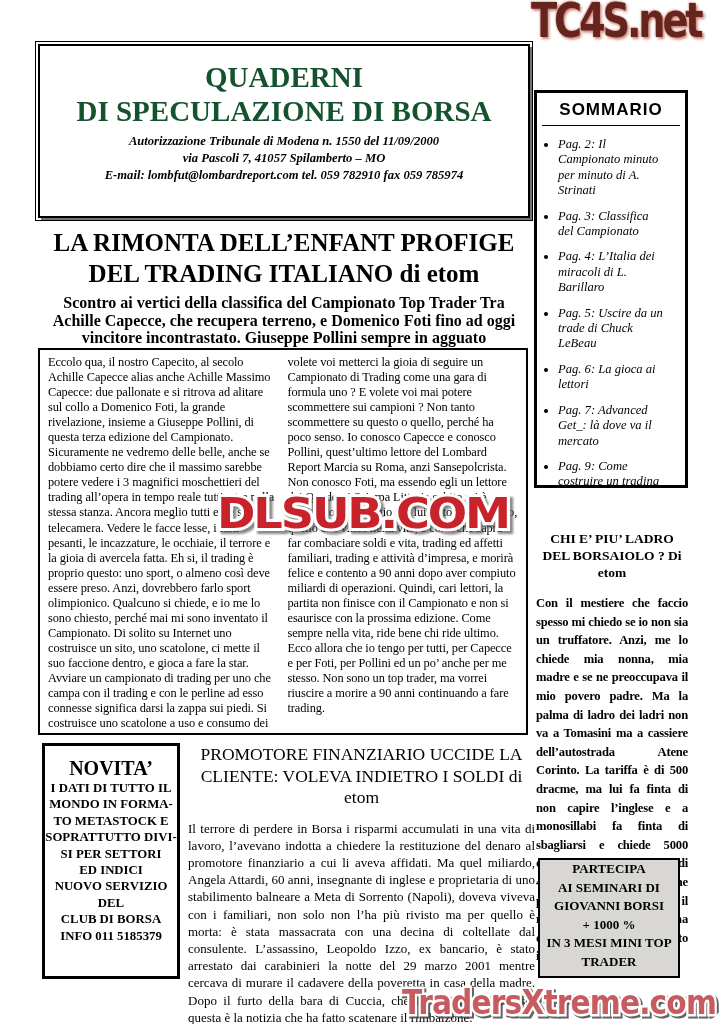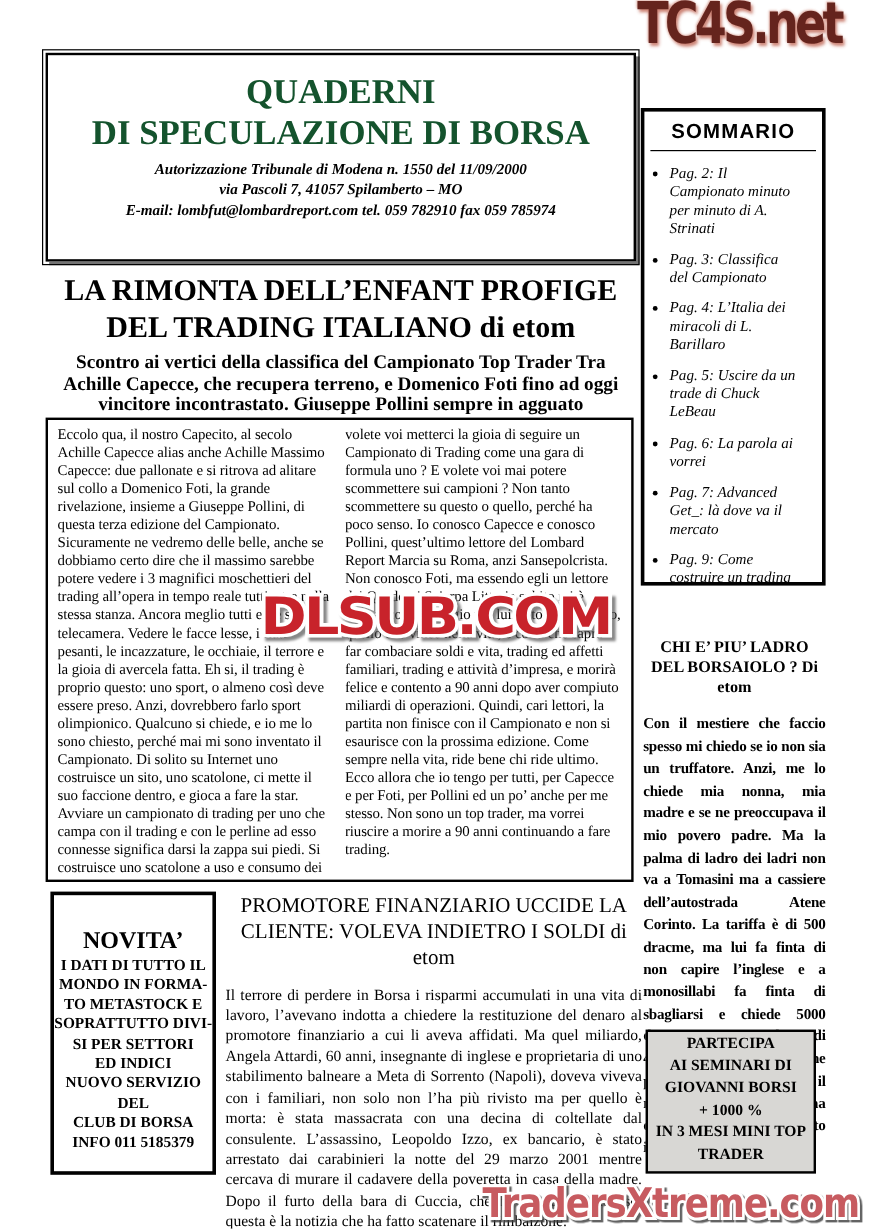--- a/index.html
+++ b/index.html
@@ -1,17 +1,17 @@
 <!DOCTYPE html>
 <html><head>
 <meta charset="utf-8">
 <style>
   html,body{margin:0;padding:0;background:#ffffff;}
   .page{position:relative;width:724px;height:1024px;background:#fff;overflow:hidden;
-        font-family:"Liberation Serif", serif;color:#000;}
+        font-family:"Liberation Serif", serif;color:#000;border-radius:28px;}
 
   
   .wm-tc4s{position:absolute;left:531px;top:-4px;z-index:9;
     font-family:"DejaVu Sans", sans-serif;font-weight:bold;font-size:48px;line-height:48px;
     letter-spacing:-4px;transform:scaleX(0.80);transform-origin:left top;
     color:#5a140c;opacity:.93;
     text-shadow:2px 2px 3px rgba(198,116,100,.95), -1px -1px 2px rgba(198,116,100,.6);}
   .wm-dlsub{position:absolute;left:210px;top:487px;z-index:9;}
   .wm-dlsub text{font-family:"DejaVu Sans", sans-serif;font-weight:bold;
     paint-order:stroke;stroke:#ffffff;stroke-width:6px;fill:#c8232b;}
@@ -53,21 +53,21 @@
 
   
   .ladro{position:absolute;left:536px;top:494px;width:152px;}
   .ladro-title{font-weight:bold;font-size:13.5px;line-height:17px;text-align:center;margin-top:36px;}
   .ladro-body{margin-top:13px;font-weight:bold;font-size:12.6px;line-height:18.6px;
     letter-spacing:-0.2px;text-align:justify;}
 
   
   .novita{position:absolute;left:42px;top:743px;width:138px;height:236px;
     border:3px solid #000;box-sizing:border-box;text-align:center;font-weight:bold;overflow:hidden;}
-  .novita-title{font-size:20px;margin-top:27px;}
+  .novita-title{font-size:20px;margin-top:11px;}
   .novita-group{}
   .novita-line{font-size:12.8px;line-height:16.4px;}
 
   
   .promo{position:absolute;left:188px;top:744px;width:347px;}
   .promo-title{font-size:17.5px;line-height:21.5px;text-align:center;}
   .promo-body{margin-top:11px;font-size:13px;line-height:17.2px;text-align:justify;}
 
   
   .partecipa{position:absolute;left:538px;top:858px;width:142px;height:120px;
@@ -92,21 +92,21 @@
   </div>
 
 
   <div class="sommario">
     <div class="som-title">SOMMARIO</div>
     <ul class="som-list">
       <li>Pag. 2: Il Campionato minuto per minuto di A. Strinati</li>
       <li>Pag. 3: Classifica del Campionato</li>
       <li>Pag. 4: L’Italia dei miracoli di L. Barillaro</li>
       <li>Pag. 5:  Uscire da un trade di Chuck LeBeau</li>
-      <li>Pag. 6:  La parola ai vorrei</li>
+      <li>Pag. 6:  La gioca ai lettori</li>
       <li>Pag. 7:  Advanced Get_: là dove va il mercato</li>
       <li>Pag. 9:   Come costruire un trading system di A. Strinati</li>
       <li>Glossario sui Trading System</li>
     </ul>
   </div>
 
   <div class="headline">
     <div>LA RIMONTA DELL’ENFANT PROFIGE</div>
     <div>DEL TRADING ITALIANO di etom</div>
   </div>

